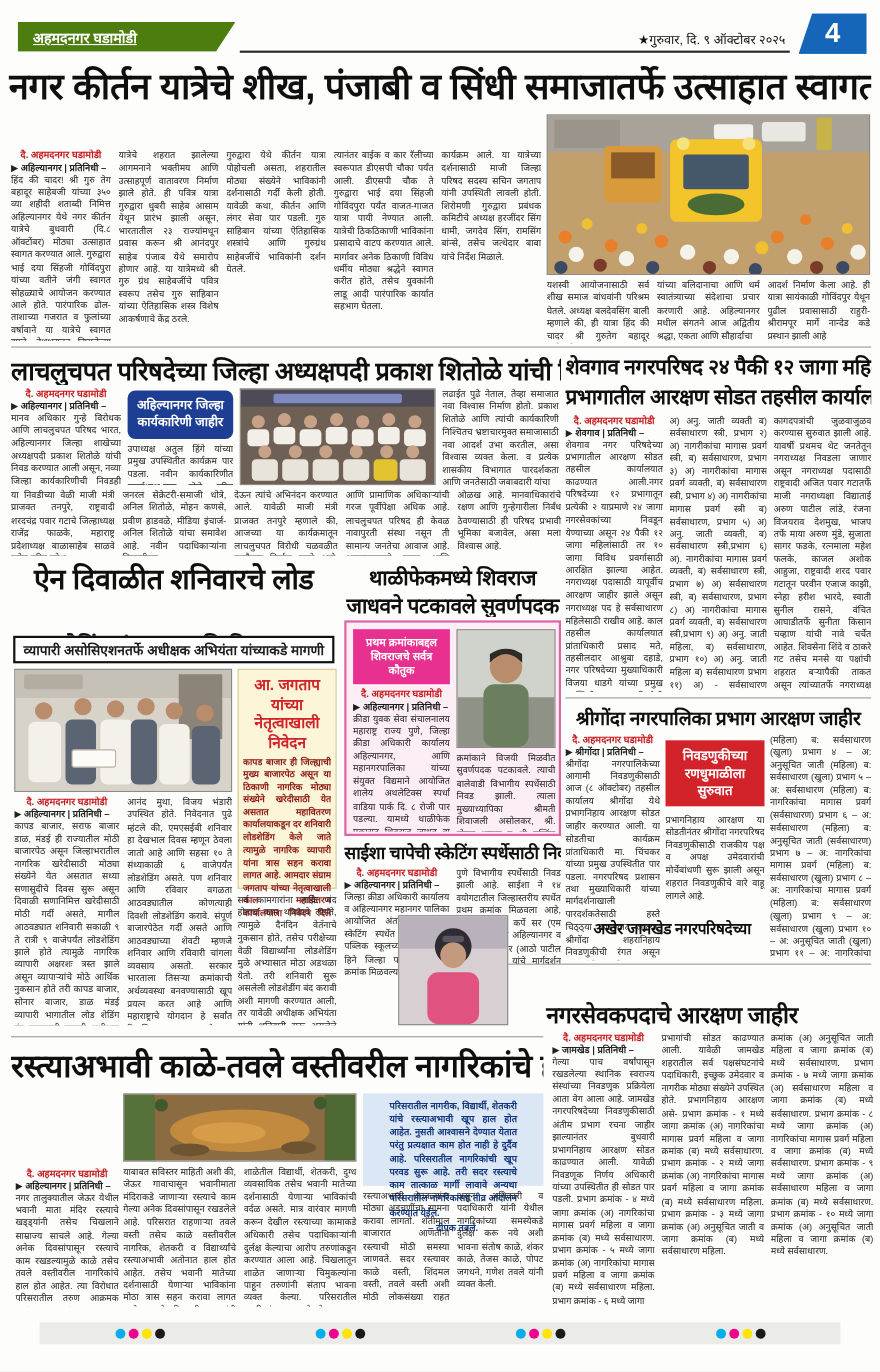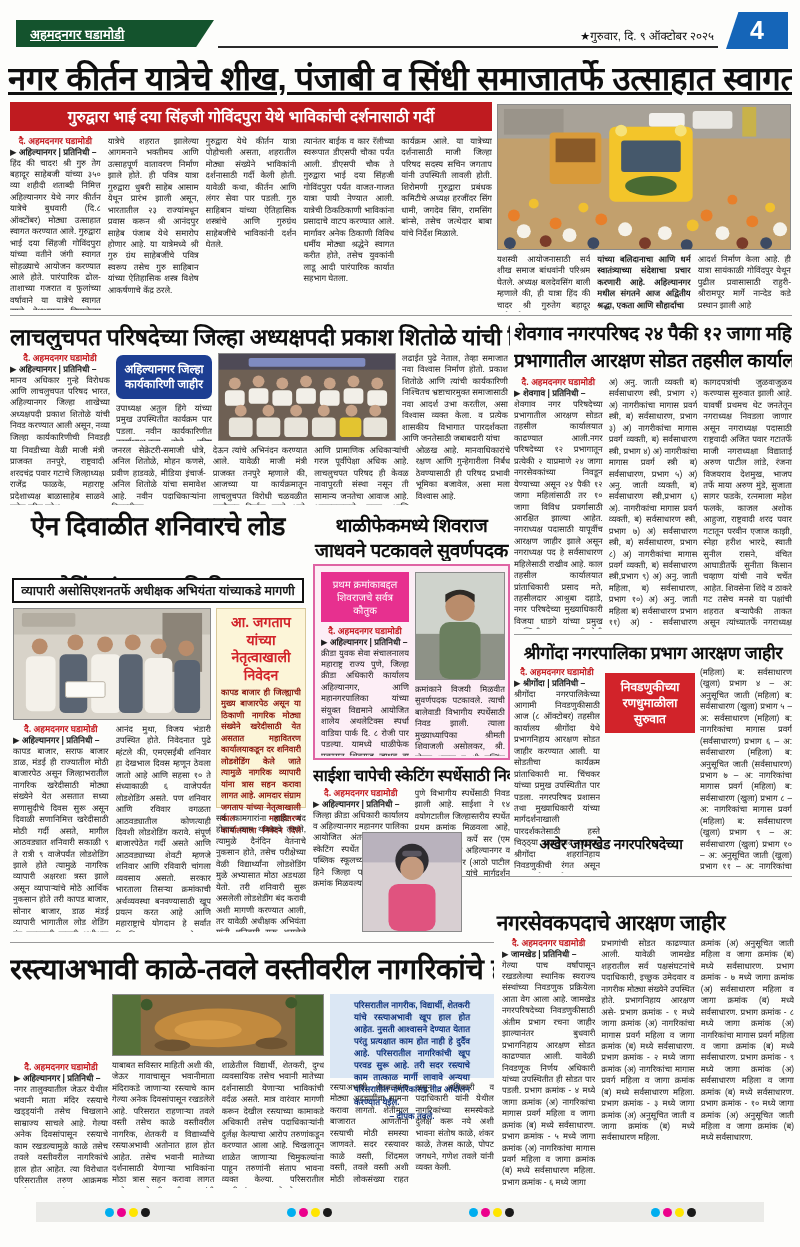--- a/index.html
+++ b/index.html
@@ -10,40 +10,40 @@
   .rule-dark{position:absolute;border-top:2px solid #2b2b2b;}
   .headline{font-weight:900;color:#0f0f0f;text-align:center;white-space:nowrap;overflow:hidden;letter-spacing:-0.3px;}
   .cols{display:flex;gap:7px;}
   .cols > div{flex:1;min-width:0;}
   .col-text{font-size:8.3px;line-height:1.38;text-align:justify;color:#222;overflow:hidden;}
   .credit{color:#c41a1f;font-weight:bold;font-size:8.8px;text-align:center;line-height:1.2;}
   .dateline{font-weight:bold;font-size:8.5px;line-height:1.3;}
   .ph{position:absolute;border:1px solid #8a8a8a;box-sizing:border-box;background:#cfc9bd;}
   .ph svg{display:block;width:100%;height:100%;}
   
-  #masthead{left:16px;top:20px;width:198px;height:27px;background:#14532d;
+  #masthead{left:16px;top:20px;width:198px;height:27px;background:#4d7c0f;
             clip-path:polygon(0 0,100% 0,91% 100%,0 100%);display:flex;align-items:center;}
   #masthead span{color:#fff;font-weight:bold;font-size:13px;text-decoration:underline;padding-left:14px;}
   #page-badge{right:12px;top:12px;width:62px;height:37px;background:#1565b8;
               clip-path:polygon(20% 0,100% 0,100% 100%,0 100%);display:flex;align-items:center;justify-content:center;}
   #page-badge span{color:#fff;font-weight:bold;font-size:25px;}
   #issue-date{right:86px;top:28px;font-size:11.5px;font-weight:normal;color:#111;}
   
   .redbar{background:#bf1b20;color:#fff;font-weight:bold;text-align:center;}
   .bluebox{background:#1d3e92;color:#fff;font-weight:bold;text-align:center;border-radius:7px;
            display:flex;align-items:center;justify-content:center;padding:3px;box-sizing:border-box;}
   .redbox{background:#d2232a;color:#fff;font-weight:bold;text-align:center;
           display:flex;align-items:center;justify-content:center;padding:4px;box-sizing:border-box;}
   .blackbox{background:#141414;color:#fff;font-weight:bold;text-align:center;
             display:flex;align-items:center;justify-content:center;padding:4px;box-sizing:border-box;}
   #yellow-box{background:#fcf5d8;border:1px solid #d8c89a;padding:5px 4px;box-sizing:border-box;}
   #yellow-box .yb-title{color:#d2232a;font-weight:bold;font-size:14px;text-align:center;line-height:1.25;margin-bottom:3px;}
   #yellow-box .yb-body{color:#8a1a12;font-weight:bold;font-size:8.2px;line-height:1.4;text-align:justify;}
   #pink-box{background:#fdeef6;border:2px solid #df64a4;box-sizing:border-box;}
-  .pink-badge{background:#e7308f;color:#fff;font-weight:normal;font-size:10px;text-align:center;
+  .pink-badge{background:#e7308f;color:#fff;font-weight:bold;font-size:10px;text-align:center;
               display:flex;align-items:center;justify-content:center;padding:3px;box-sizing:border-box;line-height:1.3;}
   #quote-box{background:#dbe7f4;color:#14377d;font-weight:bold;font-size:8.5px;line-height:1.42;
              text-align:justify;padding:5px 24px;box-sizing:border-box;}
   #quote-box .qa{text-align:center;margin-top:2px;}
   .subhead-outline{border:2.5px solid #111;font-weight:bold;font-size:12.5px;text-align:center;
                    display:flex;align-items:center;justify-content:center;box-sizing:border-box;background:#fff;}
   
   #reg-strip{left:36px;top:1202px;width:728px;height:20px;background:#ebebe8;
              display:flex;align-items:center;justify-content:space-around;}
   .dotgrp{display:flex;gap:3px;}
@@ -57,22 +57,21 @@
 
   <div class="abs" id="masthead">
     <span>अहमदनगर घडामोडी</span>
   </div>
   <div class="rule-dark" style="left:218px;top:46px;width:500px;"></div>
   <div class="abs" id="issue-date">★गुरुवार, दि. ९ ऑक्टोबर २०२५</div>
   <div class="abs" id="page-badge">
     <span>4</span>
   </div>
 
-  <div class="abs headline" style="left:8px;top:55px;width:784px;height:44px;font-size:33px;text-decoration:underline;">नगर कीर्तन यात्रेचे शीख, पंजाबी व सिंधी समाजातर्फे उत्साहात स्वागत</div>
-  <div class="abs redbar" style="left:10px;top:102px;width:482px;height:29px;font-size:15.5px;line-height:29px;">गुरुद्वारा भाई दया सिंहजी गोविंदपुरा येथे भाविकांची दर्शनासाठी गर्दी</div>
+  <div class="abs headline" style="left:8px;top:55px;width:784px;height:44px;font-size:33px;">नगर कीर्तन यात्रेचे शीख, पंजाबी व सिंधी समाजातर्फे उत्साहात स्वागत</div>
 
   <div class="abs cols" style="left:10px;top:136px;width:482px;height:174px;">
     <div class="col-text" style="height:174px;">
       <div class="credit">दै. अहमदनगर घडामोडी</div>
       <div class="dateline">▶ अहिल्यानगर | प्रतिनिधी –</div>
       <span>हिंद की चादर! श्री गुरु तेग बहादूर साहेबजी यांच्या ३५० व्या शहीदी शताब्दी निमित्त अहिल्यानगर येथे नगर कीर्तन यात्रेचे बुधवारी (दि.८ ऑक्टोंबर) मोठ्या उत्साहात स्वागत करण्यात आले. गुरुद्वारा भाई दया सिंहजी गोविंदपुरा यांच्या वतीने जंगी स्वागत सोहळ्याचे आयोजन करण्यात आले होते. पारंपारिक ढोल-ताशाच्या गजरात व फुलांच्या वर्षावाने या यात्रेचे स्वागत झाले. देशभरातून निघालेल्या ऐतिहासिक शहीदी नगर कीर्तन</span>
     </div>
     <div class="col-text" style="height:174px;">यात्रेचे शहरात झालेल्या आगमनाने भक्तीमय आणि उत्साहपूर्ण वातावरण निर्माण झाले होते. ही पवित्र यात्रा गुरुद्वारा धुबरी साहेब आसाम येथून प्रारंभ झाली असून, भारतातील २३ राज्यांमधून प्रवास करून श्री आनंदपुर साहेब पंजाब येथे समारोप होणार आहे. या यात्रेमध्ये श्री गुरु ग्रंथ साहेबजींचे पवित्र स्वरूप तसेच गुरु साहिबान यांच्या ऐतिहासिक शस्त्र विशेष आकर्षणाचे केंद्र ठरले.</div>
     <div class="col-text" style="height:174px;">गुरुद्वारा येथे कीर्तन यात्रा पोहोचली असता, शहरातील मोठ्या संख्येने भाविकांनी दर्शनासाठी गर्दी केली होती. यावेळी कथा, कीर्तन आणि लंगर सेवा पार पडली. गुरु साहिबान यांच्या ऐतिहासिक शस्त्रांचे आणि गुरुग्रंथ साहेबजींचे भाविकांनी दर्शन घेतले.</div>
     <div class="col-text" style="height:174px;">त्यानंतर बाईक व कार रॅलीच्या स्वरूपात डीएसपी चौका पर्यंत आली. डीएसपी चौक ते गुरुद्वारा भाई दया सिंहजी गोविंदपुरा पर्यंत वाजत-गाजत यात्रा पायी नेण्यात आली. यात्रेची ठिकठिकाणी भाविकांना प्रसादाचे वाटप करण्यात आले. मार्गावर अनेक ठिकाणी विविध धर्मीय मोठ्या श्रद्धेने स्वागत करीत होते, तसेच युवकांनी लाडू आदी पारंपारिक कार्यात सहभाग घेतला.</div>
@@ -124,21 +123,21 @@
       <g fill="#3c4a63">
           <circle cx="12" cy="140" r="6"></circle>
           <circle cx="96" cy="140" r="6"></circle>
           <circle cx="190" cy="142" r="6"></circle>
           <circle cx="270" cy="140" r="6"></circle>
         </g>
     </svg>
   </div>
   <div class="abs cols" style="left:497px;top:254px;width:294px;height:58px;">
     <div class="col-text" style="height:58px;">यशस्वी आयोजनासाठी सर्व शीख समाज बांधवांनी परिश्रम घेतले. अध्यक्ष बलदेवसिंग बाली म्हणाले की, ही यात्रा हिंद की चादर श्री गुरुतेग बहादूर साहेबजी</div>
-    <div class="col-text" style="height:58px;font-weight:bold;">यांच्या बलिदानाचा आणि धर्म स्वातंत्र्याच्या संदेशाचा प्रचार करणारी आहे. अहिल्यानगर मधील संगतने आज अद्वितीय श्रद्धा, एकता आणि सौहार्दाचा</div>
+    <div class="col-text" style="height:58px;">यांच्या बलिदानाचा आणि धर्म स्वातंत्र्याच्या संदेशाचा प्रचार करणारी आहे. अहिल्यानगर मधील संगतने आज अद्वितीय श्रद्धा, एकता आणि सौहार्दाचा</div>
     <div class="col-text" style="height:58px;">आदर्श निर्माण केला आहे. ही यात्रा सायंकाळी गोविंदपुर येथून पुढील प्रवासासाठी राहुरी-श्रीरामपूर मार्गे नान्देड कडे प्रस्थान झाली आहे</div>
   </div>
 
   <div class="rule" style="left:10px;top:315px;width:782px;"></div>
 
   <div class="abs headline" style="left:10px;top:320px;width:500px;height:30px;font-size:23px;">लाचलुचपत परिषदेच्या जिल्हा अध्यक्षपदी प्रकाश शितोळे यांची निवड</div>
   <div class="abs col-text" style="left:10px;top:353px;width:100px;height:88px;">
     <div class="credit">दै. अहमदनगर घडामोडी</div>
     <div class="dateline">▶ अहिल्यानगर | प्रतिनिधी –</div>
     <span>मानव अधिकार गुन्हे विरोधक आणि लाचलुचपत परिषद भारत, अहिल्यानगर जिल्हा शाखेच्या अध्यक्षपदी प्रकाश शितोळे यांची निवड करण्यात आली असून, नव्या जिल्हा कार्यकारिणीची निवडही जाहीर करण्यात आली.</span>
@@ -273,20 +272,21 @@
     <div class="col-text" style="position:absolute;left:100px;top:118px;width:90px;height:72px;">क्रमांकाने विजयी मिळवीत सुवर्णपदक पटकावले. त्याची बालेवाडी विभागीय स्पर्धेसाठी निवड झाली. त्याला मुख्याध्यापिका श्रीमती शिवाजली असोलकर, श्री. गोरख धायक व श्री मच्छिंद्र साखुंळे यांचे क्रीडा मार्गदर्शन व प्रशिक्षण लाभले. या यशाबद्दल शिवराज जाधव यांचे परिसरासह सर्वत्र कौतुक होत आहे.</div>
   </div>
 
   <div class="abs headline" style="left:514px;top:640px;width:278px;height:24px;font-size:17.5px;">श्रीगोंदा नगरपालिका प्रभाग आरक्षण जाहीर</div>
   <div class="abs col-text" style="left:514px;top:667px;width:86px;height:206px;">
     <div class="credit">दै. अहमदनगर घडामोडी</div>
     <div class="dateline">▶ श्रीगोंदा | प्रतिनिधी –</div>
     <span>श्रीगोंदा नगरपालिकेच्या आगामी निवडणुकीसाठी आज (८ ऑक्टोबर) तहसील कार्यालय श्रीगोंदा येथे प्रभागनिहाय आरक्षण सोडत जाहीर करण्यात आली. या सोडतीचा कार्यक्रम प्रांताधिकारी मा. चिंचकर यांच्या प्रमुख उपस्थितीत पार पडला. नगरपरिषद प्रशासन तथा मुख्याधिकारी यांच्या मार्गदर्शनाखाली पारदर्शकतेसाठी हस्ते चिठ्ठ्या काढण्यात आल्या. श्रीगोंदा शहरानिहाय निवडणुकीची रंगत असून इच्छुकांनी तयारीला सुरुवात केली आहे.</span>
   </div>
   <div class="abs redbox" style="left:605px;top:673px;width:90px;height:60px;font-size:12px;line-height:1.35;">निवडणुकीच्या रणधुमाळीला सुरुवात</div>
+  <div class="abs col-text" style="left:605px;top:740px;width:90px;height:133px;">प्रभागनिहाय आरक्षण या सोडतीनंतर श्रीगोंदा नगरपरिषद निवडणुकीसाठी राजकीय पक्ष व अपक्ष उमेदवारांची मोर्चेबांधणी सुरू झाली असून शहरात निवडणुकीचे वारे वाहू लागले आहे.</div>
   <div class="abs col-text" style="left:700px;top:667px;width:92px;height:206px;">(महिला) ब: सर्वसाधारण (खुला) प्रभाग ४ – अ: अनुसूचित जाती (महिला) ब: सर्वसाधारण (खुला) प्रभाग ५ – अ: सर्वसाधारण (महिला) ब: नागरिकांचा मागास प्रवर्ग (सर्वसाधारण) प्रभाग ६ – अ: सर्वसाधारण (महिला) ब: अनुसूचित जाती (सर्वसाधारण) प्रभाग ७ – अ: नागरिकांचा मागास प्रवर्ग (महिला) ब: सर्वसाधारण (खुला) प्रभाग ८ – अ: नागरिकांचा मागास प्रवर्ग (महिला) ब: सर्वसाधारण (खुला) प्रभाग ९ – अ: सर्वसाधारण (खुला) प्रभाग १० – अ: अनुसूचित जाती (खुला) प्रभाग ११ – अ: नागरिकांचा मागास प्रवर्ग (खुला) ब: सर्वसाधारण (खुला)</div>
 
   <div class="abs headline" style="left:313px;top:764px;width:197px;height:21px;font-size:16px;">साईशा चापेची स्केटिंग स्पर्धेसाठी निवड</div>
   <div class="abs cols" style="left:313px;top:788px;width:197px;height:144px;gap:6px;">
     <div class="col-text" style="height:144px;">
       <div class="credit">दै. अहमदनगर घडामोडी</div>
       <div class="dateline">▶ अहिल्यानगर | प्रतिनिधी –</div>
       <span>जिल्हा क्रीडा अधिकारी कार्यालय व अहिल्यानगर महानगर पालिका आयोजित अंतरशालेय, स्पीड स्केटिंग स्पर्धेत आठो पाटील पब्लिक स्कूलच्या साईशा चापे हिने जिल्हा पातळीवर प्रथम क्रमांक मिळवल्या मुळे तिची</span>
     </div>
     <div class="col-text" style="height:144px;">पुणे विभागीय स्पर्धेसाठी निवड झाली आहे. साईशा ने १४ वयोगटातील जिल्हास्तरीय स्पर्धेत प्रथम क्रमांक मिळवला आहे, प्रशिक्षक शुभम कर्पे सर (एम स्पोर्ट्स अकॅडमी अहिल्यानगर व गोरख धात्रक सर (आठो पाटील पब्लिक स्कूल) यांचे मार्गदर्शन लाभले.</div>

